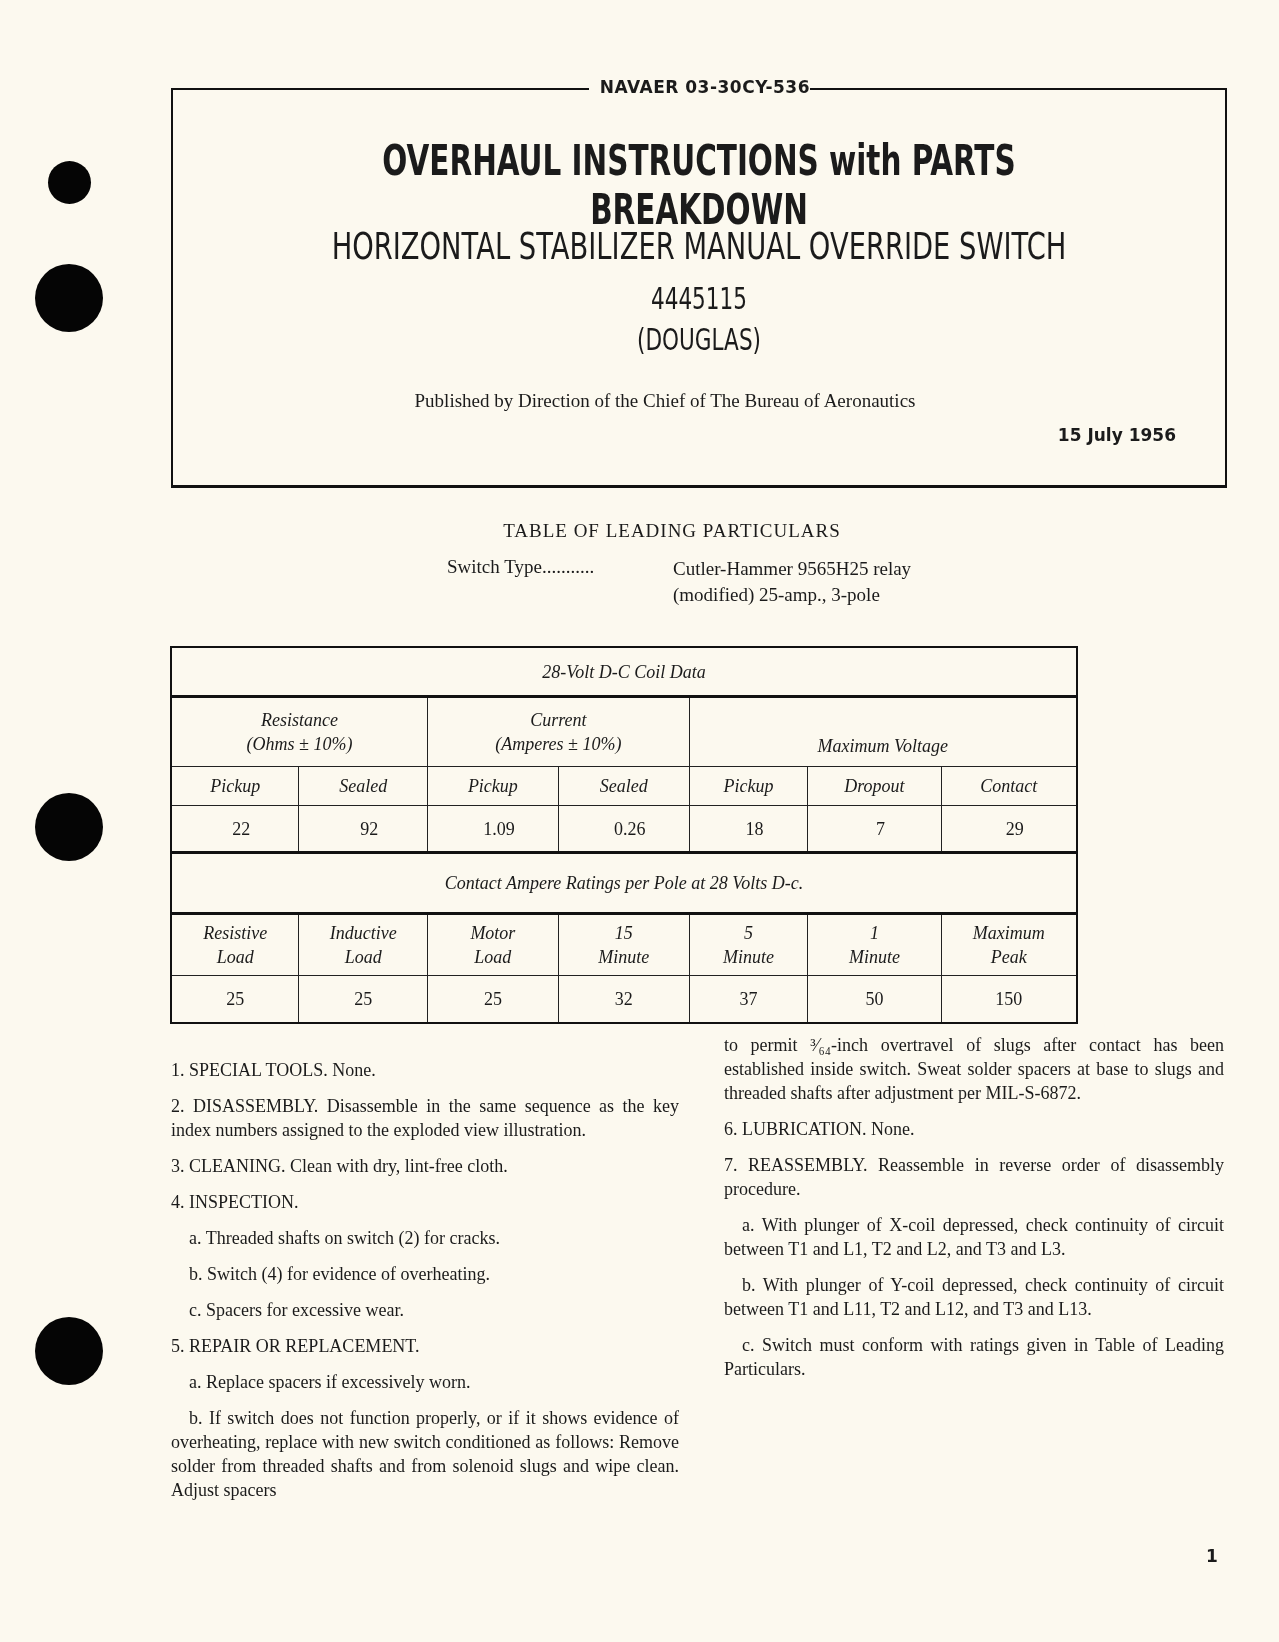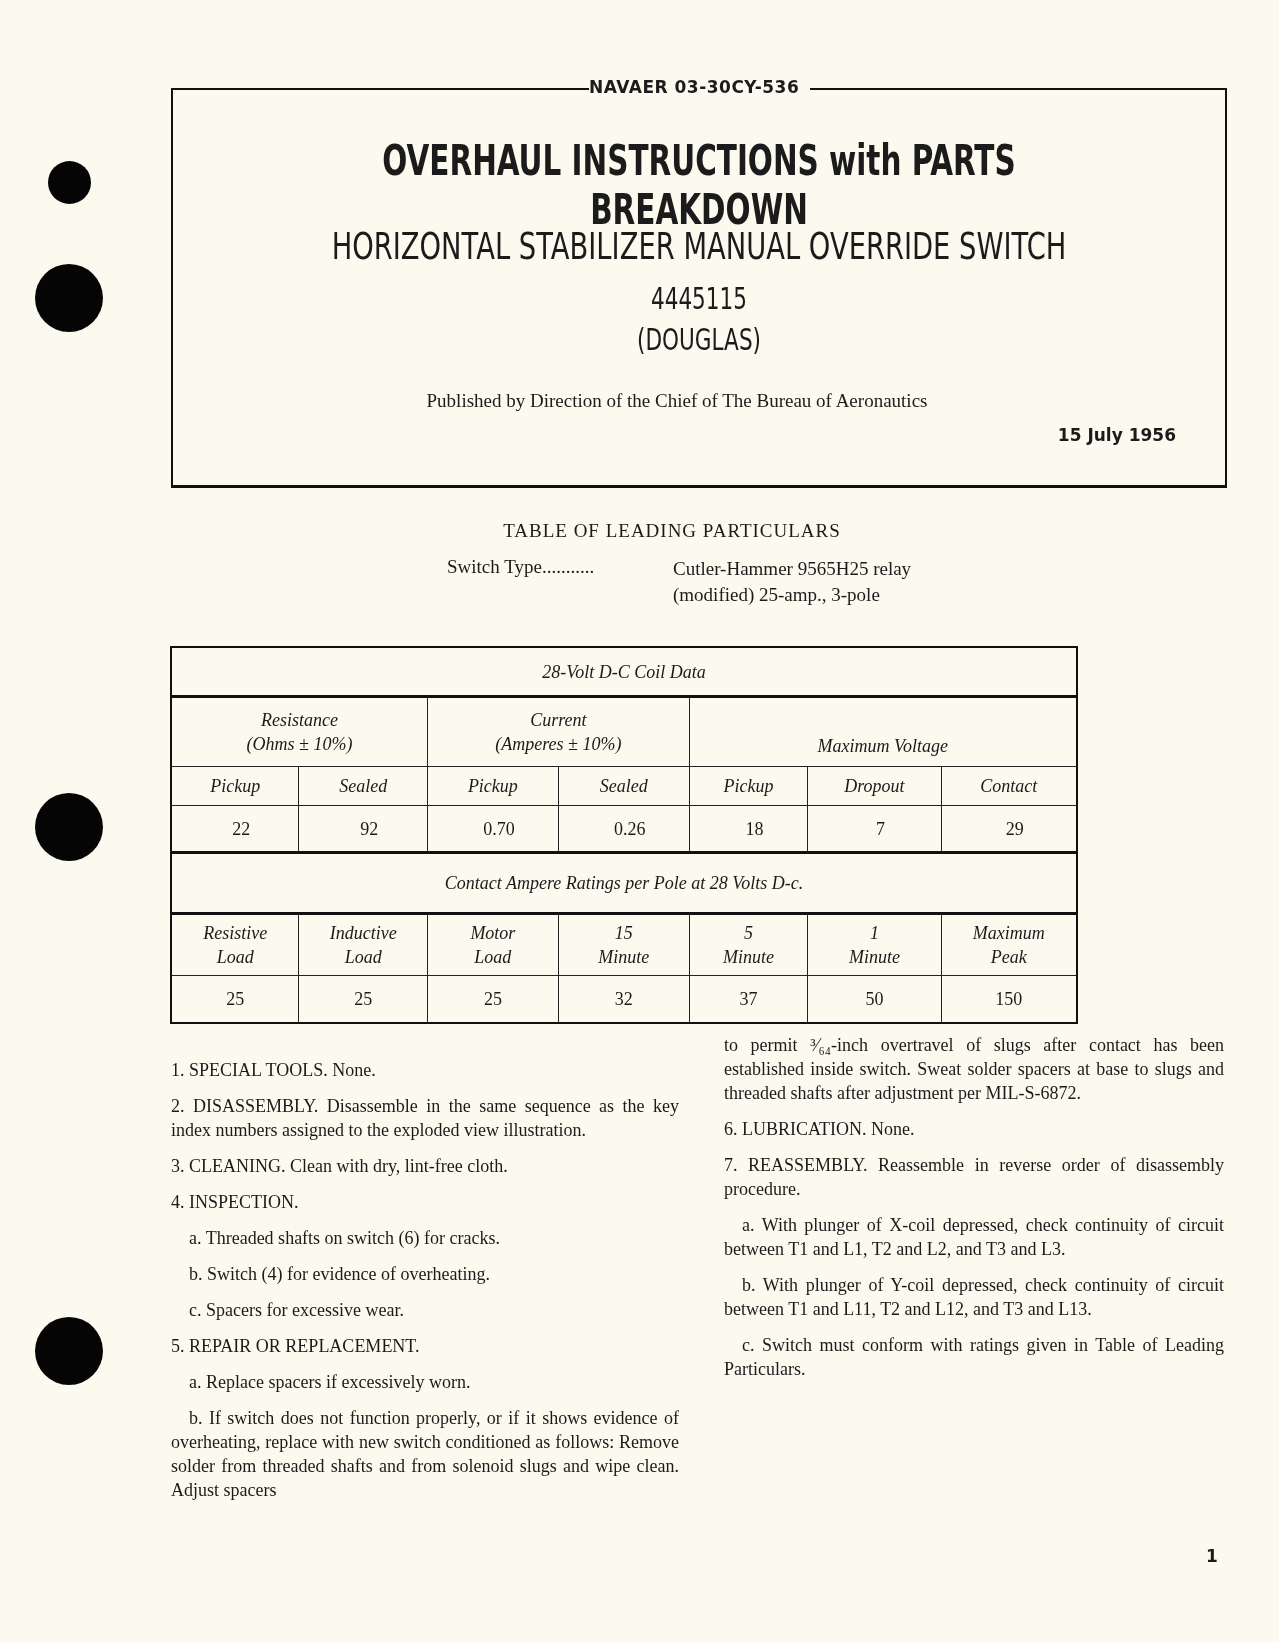--- a/index.html
+++ b/index.html
@@ -19,42 +19,42 @@
   .frame {
     position: absolute; left: 171px; top: 88px; width: 1052px; height: 397px;
     border-left: 2px solid #111; border-right: 2px solid #111; border-bottom: 3px solid #111;
   }
   .frame-top-left, .frame-top-right {
     position: absolute; top: 88px; height: 0; border-top: 2px solid #111;
   }
   .frame-top-left { left: 171px; width: 418px; }
   .frame-top-right { left: 810px; width: 415px; }
   .doc-number {
-    position: absolute; left: 589px; top: 77px; width: 221px; text-align: left;
+    position: absolute; left: 589px; top: 77px; width: 221px; text-align: right;
     font-family: "DejaVu Sans", sans-serif; font-weight: bold; font-size: 17px; letter-spacing: 0.5px;
   }
   .title-main {
     position: absolute; left: 171px; width: 1056px; top: 136px; text-align: center;
     font-family: "Liberation Sans Narrow", "DejaVu Sans Condensed", "Liberation Sans", sans-serif;
     font-weight: bold; font-size: 42px; transform: scaleX(0.78); letter-spacing: 0px;
   }
   .title-sub {
     position: absolute; left: 171px; width: 1056px; top: 224px; text-align: center;
     font-family: "DejaVu Sans", sans-serif; font-size: 38px; transform: scaleX(0.72);
   }
   .part-number {
     position: absolute; left: 171px; width: 1056px; top: 281px; text-align: center;
     font-family: "DejaVu Sans", sans-serif; font-size: 30px; transform: scaleX(0.72);
   }
   .manufacturer {
     position: absolute; left: 171px; width: 1056px; top: 322px; text-align: center;
     font-family: "DejaVu Sans", sans-serif; font-size: 30px; transform: scaleX(0.72);
   }
   .publisher {
-    position: absolute; left: 171px; width: 1012px; top: 390px; text-align: center;
+    position: absolute; left: 159px; width: 1012px; top: 390px; text-align: center;
     font-size: 19px;
   }
   .pub-date {
     position: absolute; right: 103px; top: 425px;
     font-family: "DejaVu Sans", sans-serif; font-weight: bold; font-size: 17px; text-align: right;
   }
 
   
   .tlp-title {
     position: absolute; left: 392px; width: 560px; top: 520px; text-align: center;
@@ -149,21 +149,21 @@
     <td>Sealed</td>
     <td>Pickup</td>
     <td>Sealed</td>
     <td>Pickup</td>
     <td>Dropout</td>
     <td>Contact</td>
   </tr>
   <tr class="r-val">
     <td>22</td>
     <td>92</td>
-    <td>0.70</td>
+    <td>1.09</td>
     <td>0.26</td>
     <td>18</td>
     <td>7</td>
     <td>29</td>
   </tr>
   <tr class="r-ctitle">
     <td colspan="7" class="thick-top">Contact Ampere Ratings per Pole at 28 Volts D-c.</td>
   </tr>
   <tr class="r-chead">
     <td class="thick-top">
@@ -205,21 +205,21 @@
     <td>150</td>
   </tr>
 </tbody>
   </table>
 
 <div class="col col-left">
   <p>1. SPECIAL TOOLS. None.</p>
   <p>2. DISASSEMBLY. Disassemble in the same sequence as the key index numbers assigned to the exploded view illustration.</p>
   <p>3. CLEANING. Clean with dry, lint-free cloth.</p>
   <p>4. INSPECTION.</p>
-  <p class="sub">a. Threaded shafts on switch (6) for cracks.</p>
+  <p class="sub">a. Threaded shafts on switch (2) for cracks.</p>
   <p class="sub">b. Switch (4) for evidence of overheating.</p>
   <p class="sub">c. Spacers for excessive wear.</p>
   <p>5. REPAIR OR REPLACEMENT.</p>
   <p class="sub">a. Replace spacers if excessively worn.</p>
   <p class="subpara">b. If switch does not function properly, or if it shows evidence of overheating, replace with new switch conditioned as follows: Remove solder from threaded shafts and from solenoid slugs and wipe clean. Adjust spacers</p>
 </div>
 
 <div class="col col-right">
   <p>to permit ³⁄₆₄-inch overtravel of slugs after contact has been established inside switch. Sweat solder spacers at base to slugs and threaded shafts after adjustment per MIL-S-6872.</p>
   <p>6. LUBRICATION. None.</p>

